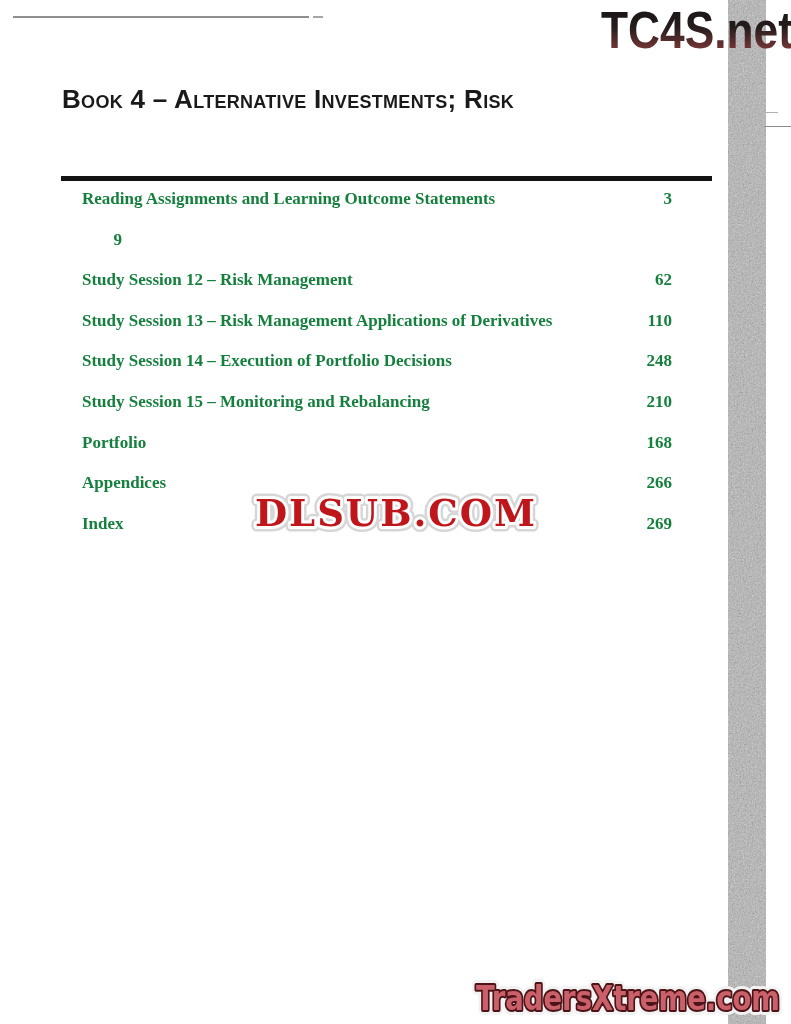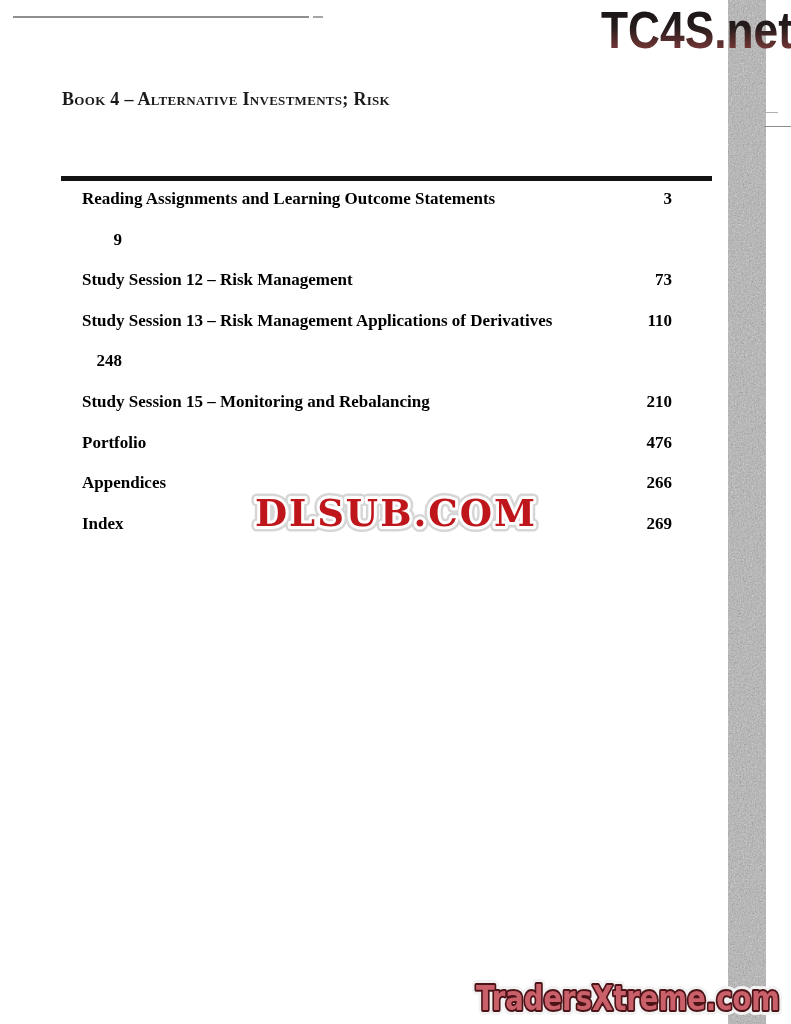--- a/index.html
+++ b/index.html
@@ -84,24 +84,24 @@
     height: 52px;
     z-index: 6;
   }
 
   
   .book-title {
     position: absolute;
     left: 62px;
     top: 86px;
     width: 650px;
-    font-family: Liberation Serif, serif;
+    font-family: Liberation Sans, sans-serif;
     font-weight: bold;
     font-variant: small-caps;
-    font-size: 18px;
+    font-size: 26px;
     line-height: 26.5px;
     letter-spacing: 0.3px;
     color: #1a1a1a;
   }
 
   .title-rule {
     position: absolute;
     left: 61px;
     top: 176px;
     width: 651px;
@@ -118,21 +118,21 @@
   }
   .toc-row {
     display: flex;
     justify-content: space-between;
     align-items: flex-start;
     height: 40.6px;
     font-family: "Liberation Serif", serif;
     font-weight: bold;
     font-size: 17px;
     line-height: 20px;
-    color: #000000;
+    color: #15803d;
   }
   .toc-label { text-align: left; }
   .toc-page  { text-align: right; min-width: 40px; }
 </style>
 </head>
 <body>
 
 <div class="page">
 
   <div class="top-scan-line"></div>
@@ -172,36 +172,37 @@
   <div class="toc">
     <div class="toc-row">
       <span class="toc-label">Reading Assignments and Learning Outcome Statements</span>
       <span class="toc-page">3</span>
     </div>
     <div class="toc-row">
       <span class="toc-page">9</span>
     </div>
     <div class="toc-row">
       <span class="toc-label">Study Session 12 – Risk Management</span>
-      <span class="toc-page">73</span>
+      <span class="toc-page">62</span>
     </div>
     <div class="toc-row">
       <span class="toc-label">Study Session 13 – Risk Management Applications of Derivatives</span>
       <span class="toc-page">110</span>
     </div>
     <div class="toc-row">
+      <span class="toc-label">Study Session 14 – Execution of Portfolio Decisions</span>
       <span class="toc-page">248</span>
     </div>
     <div class="toc-row">
       <span class="toc-label">Study Session 15 – Monitoring and Rebalancing</span>
       <span class="toc-page">210</span>
     </div>
     <div class="toc-row">
       <span class="toc-label">Portfolio</span>
-      <span class="toc-page">476</span>
+      <span class="toc-page">168</span>
     </div>
     <div class="toc-row">
       <span class="toc-label">Appendices</span>
       <span class="toc-page">266</span>
     </div>
     <div class="toc-row">
       <span class="toc-label">Index</span>
       <span class="toc-page">269</span>
     </div>
   </div>

